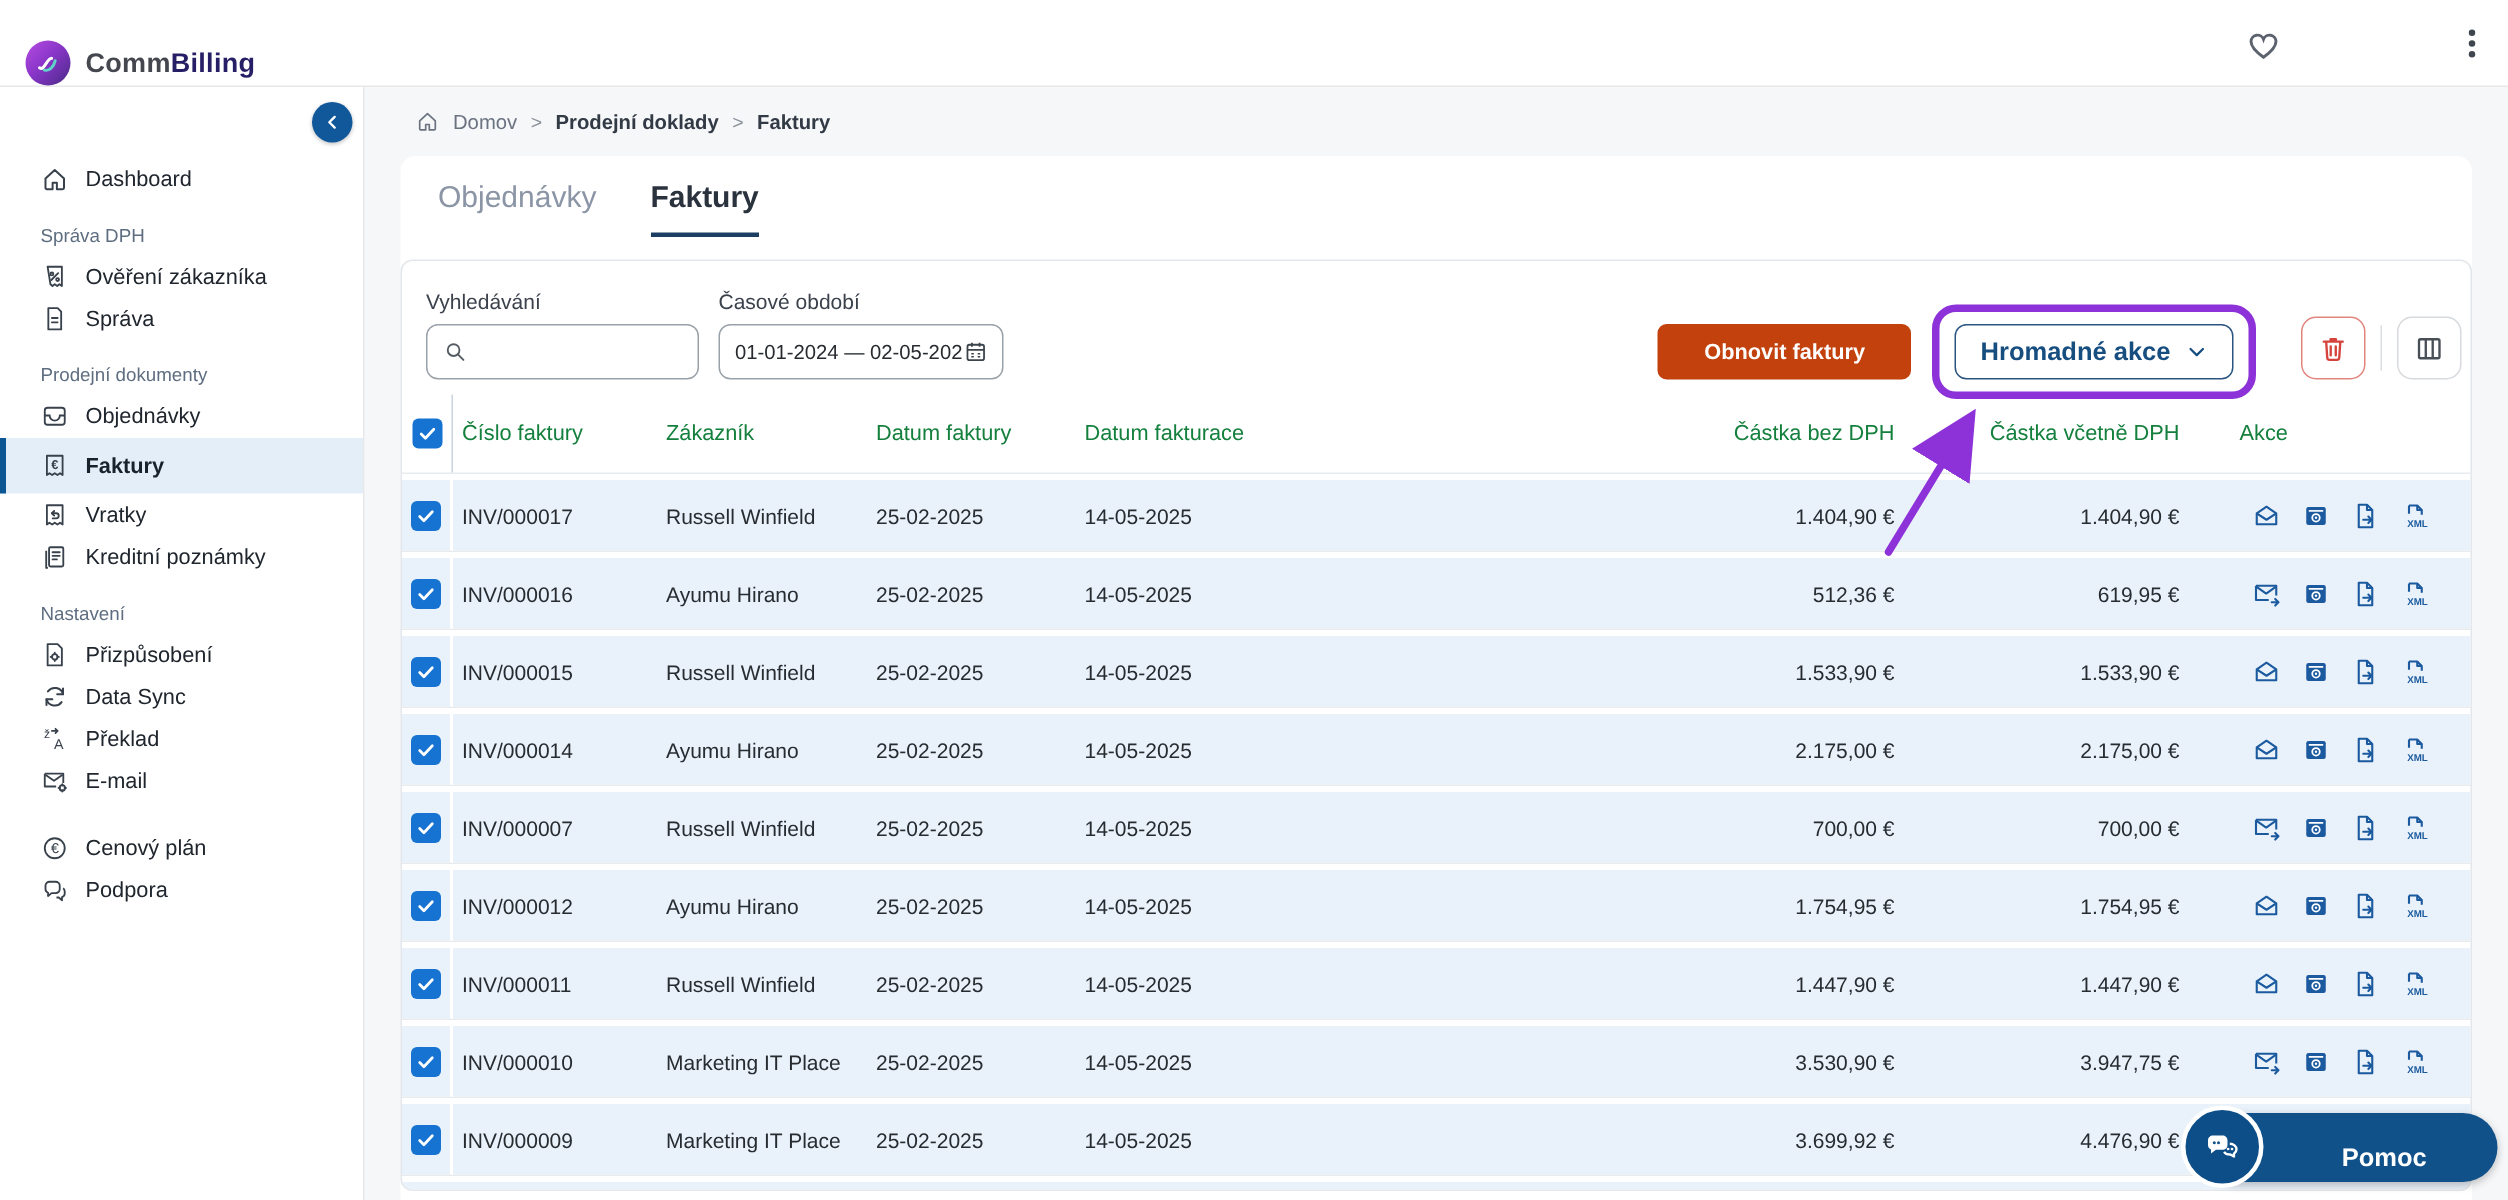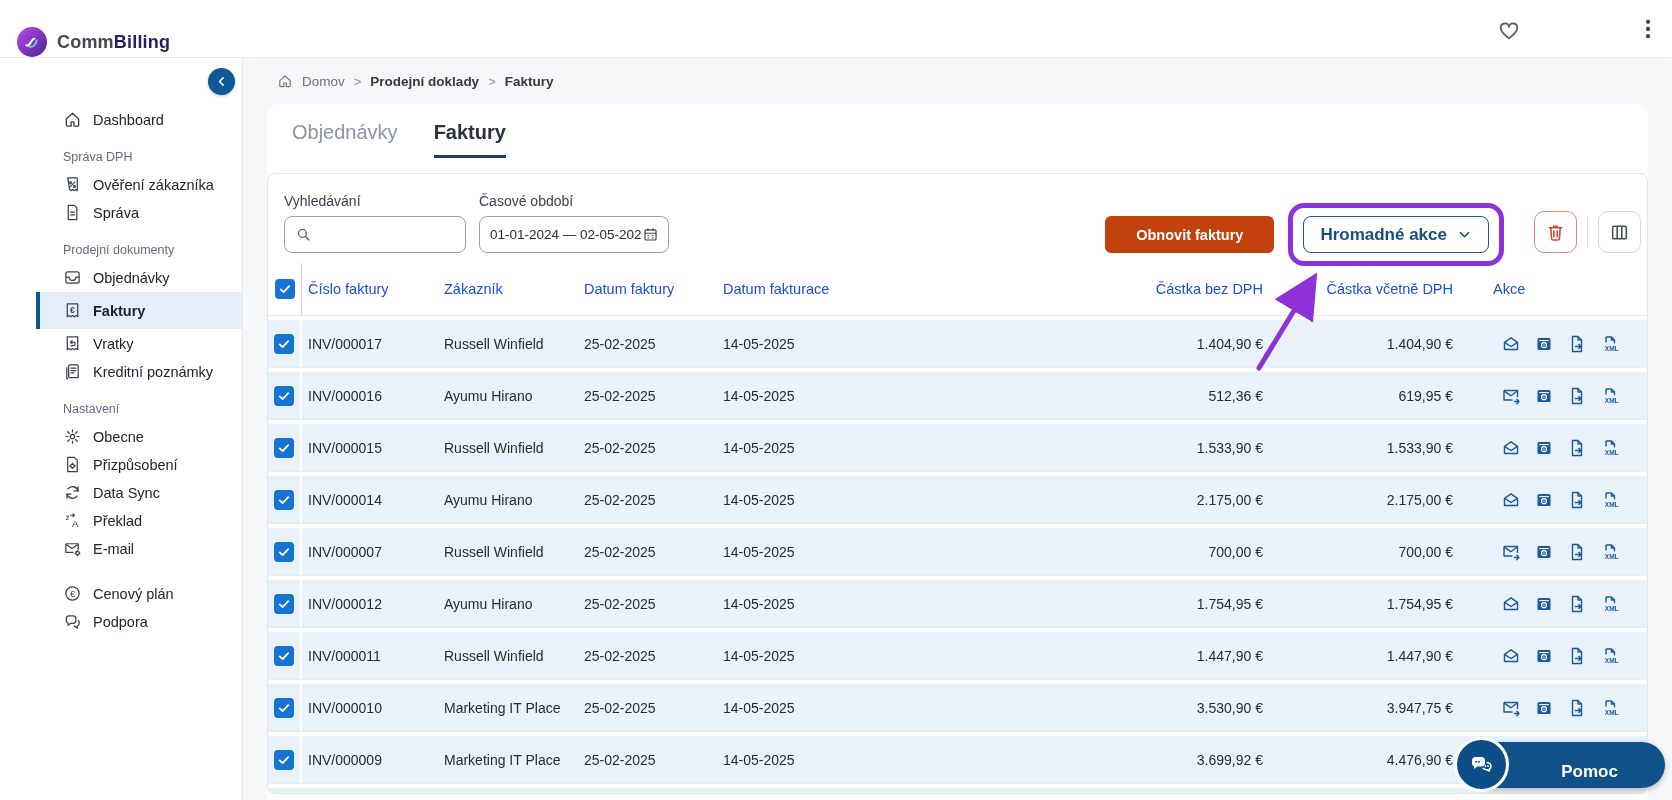--- a/index.html
+++ b/index.html
@@ -17,21 +17,21 @@
   .brand-text { font-size:18px; letter-spacing:.2px; color:#45474f; font-weight:600; }
   .brand-text b { color:#271f66; font-weight:800; }
   .top-icons { position:absolute; right:0; top:0; height:58px; }
   .heart-btn { position:absolute; right:150px; top:17px; width:26px; height:26px; border:none; background:none;
                color:#5c636e; cursor:pointer; }
   .kebab-btn { position:absolute; right:12px; top:17px; width:24px; height:26px; border:none; background:none;
                color:#3f4650; cursor:pointer; }
 
   
   .sidebar { position:absolute; left:0; top:58px; bottom:0; width:243px; background:#fff;
-             border-right:1px solid #e7e8ea; z-index:10;padding-left:36px; }
+             border-right:1px solid #e7e8ea; z-index:10; }
   .collapse-btn { position:absolute; top:10px; right:7px; width:27px; height:27px; border-radius:50%;
                   background:#11589a; color:#fff; border:none; display:flex; align-items:center;
                   justify-content:center; cursor:pointer; box-shadow:0 1px 3px rgba(0,0,0,.25); }
   .collapse-btn svg { width:13px; height:13px; }
   .sidenav { padding-top:48px; }
   .side-header { font-size:12.5px; color:#5e6e80; margin:17px 0 7px 27px; }
   .side-item { height:27px; display:flex; align-items:center; gap:11px; padding-left:27px;
                font-size:14.5px; color:#20262e; cursor:pointer; margin-bottom:1px; }
   .side-item .ic { width:19px; height:19px; color:#39424c; flex:none; display:flex; }
   .side-item .ic svg { width:19px; height:19px; }
@@ -80,21 +80,21 @@
   .btn-outline .ic { width:15px; height:15px; display:flex; }
   .icon-sq { width:43px; height:42px; border-radius:10px; background:#fff; display:flex; align-items:center;
              justify-content:center; cursor:pointer; }
   .trash-btn { border:1px solid #e2857c; color:#d5443c; margin-left:30px; }
   .cols-btn { border:1px solid #d6d9dd; color:#494f57; }
   .icon-sq svg { width:21px; height:21px; }
   .v-div { width:1px; height:30px; background:#dadde0; margin:0 10px 6px 10px; align-self:flex-end; }
 
   
   .thead { display:flex; align-items:center; height:52px; margin-top:10px; font-size:14.5px;
-           font-weight:500; color:#1d4ed8; }
+           font-weight:500; color:#15803d; }
   .c-cb { width:34px; flex:none; align-self:stretch; display:flex; align-items:center; justify-content:center; }
   .thead .c-cb { border-right:1px solid #c9d4e0; }
   .trow .c-cb { border-right:2px solid #fff; }
   .c-num  { width:142px; flex:none; padding-left:6px; }
   .c-cust { width:140px; flex:none; }
   .c-d1   { width:139px; flex:none; }
   .c-d2   { width:160px; flex:none; }
   .c-amt1 { width:380px; flex:none; text-align:right; }
   .c-amt2 { width:190px; flex:none; text-align:right; }
   .c-act  { flex:1; display:flex; align-items:center; gap:13px; padding-left:48px; }
@@ -228,29 +228,20 @@
               <path d="M4 5.5v12h1.2"></path>
               <rect x="6" y="3" width="10" height="13.5" rx="1"></rect>
               <path d="M8.5 6.5h5M8.5 9h5M8.5 11.5h3" stroke-linecap="round"></path>
             </svg>
           </span>
           <span>Kreditní poznámky</span>
         </div>
         <div class="side-header">Nastavení</div>
         <div class="side-item">
           <span class="ic">
-            <svg viewBox="0 0 20 20" fill="none" stroke="currentColor" stroke-width="1.3">
-              <circle cx="10" cy="10" r="2.3"></circle>
-              <path d="M10 3v2.2M10 14.8V17M3 10h2.2M14.8 10H17M5 5l1.6 1.6M13.4 13.4 15 15M15 5l-1.6 1.6M6.6 13.4 5 15" stroke-linecap="round"></path>
-            </svg>
-          </span>
-          <span>Obecne</span>
-        </div>
-        <div class="side-item">
-          <span class="ic">
             <svg viewBox="0 0 20 20" fill="none" stroke="currentColor" stroke-width="1.3" stroke-linejoin="round">
               <path d="M5 2.5h7L15 5.5v12H5z"></path>
               <circle cx="10" cy="11.5" r="1.9"></circle>
               <path d="M10 8.6v1M10 13.4v1M7.1 11.5h1M11.9 11.5h1" stroke-linecap="round"></path>
             </svg>
           </span>
           <span>Přizpůsobení</span>
         </div>
         <div class="side-item">
           <span class="ic">

